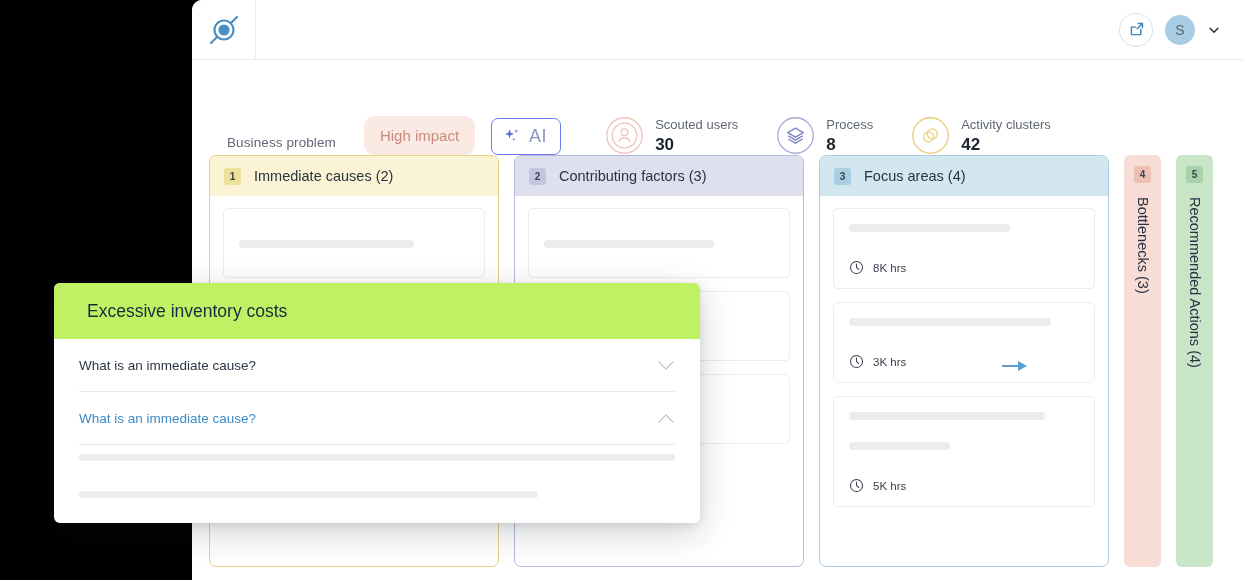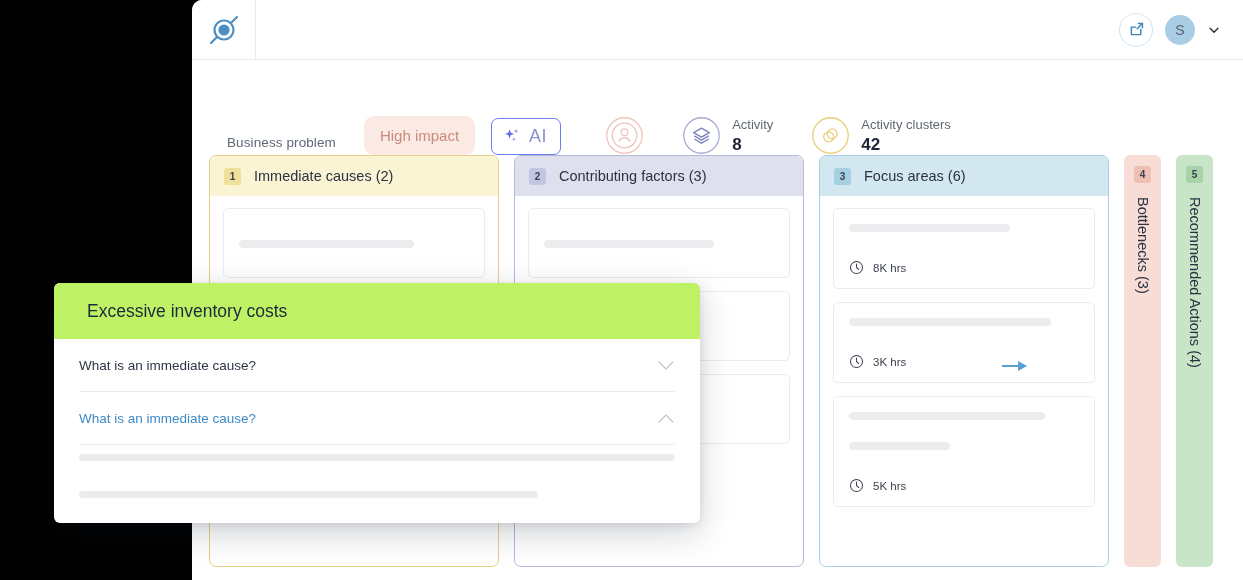--- a/index.html
+++ b/index.html
@@ -226,33 +226,37 @@
 
         <div class="stat">
           <div class="stat-ring">
             <svg width="39" height="39" viewBox="0 0 40 40">
               <circle cx="20" cy="20" r="18.2" fill="none" stroke="#eec3b8" stroke-width="1.3"></circle>
               <circle cx="20" cy="20" r="12.6" fill="none" stroke="#eec3b8" stroke-width="1.3"></circle>
               <circle cx="20" cy="16.6" r="3.5" fill="none" stroke="#eec3b8" stroke-width="1.3"></circle>
               <path d="M14.4 26.6 a5.8 5.8 0 0 1 11.2 0" fill="none" stroke="#eec3b8" stroke-width="1.3"></path>
             </svg>
           </div>
+          <div class="stat-text">
+            <span class="stat-label">Scouted users</span>
+            <span class="stat-value">30</span>
+          </div>
         </div>
 
         <div class="stat">
           <div class="stat-ring">
             <svg width="39" height="39" viewBox="0 0 40 40">
               <circle cx="20" cy="20" r="18.2" fill="none" stroke="#a6abd4" stroke-width="1.3"></circle>
               <path d="M20 12.4 L28 17 L20 21.6 L12 17 Z" fill="none" stroke="#7d84bd" stroke-width="1.4" stroke-linejoin="round"></path>
               <path d="M12.6 20.4 L20 24.7 L27.4 20.4" fill="none" stroke="#7d84bd" stroke-width="1.4" stroke-linejoin="round"></path>
               <path d="M12.6 23.6 L20 27.9 L27.4 23.6" fill="none" stroke="#7d84bd" stroke-width="1.4" stroke-linejoin="round"></path>
             </svg>
           </div>
           <div class="stat-text">
-            <span class="stat-label">Activity</span>
+            <span class="stat-label">Process</span>
             <span class="stat-value">8</span>
           </div>
         </div>
 
         <div class="stat">
           <div class="stat-ring">
             <svg width="39" height="39" viewBox="0 0 40 40">
               <circle cx="20" cy="20" r="18.2" fill="none" stroke="#e8ce76" stroke-width="1.3"></circle>
               <circle cx="18.1" cy="21.4" r="5.1" fill="none" stroke="#e8ce76" stroke-width="1.3"></circle>
               <circle cx="21.8" cy="18.3" r="5.1" fill="none" stroke="#e8ce76" stroke-width="1.3"></circle>
@@ -293,21 +297,21 @@
               <div class="skel" style="width:58%"></div>
             </div>
             <div class="card">
               <div class="skel" style="width:55%"></div>
             </div>
           </div>
         </div>
         <div class="column" style="border-color: rgb(169, 205, 225);">
           <div class="col-head" style="background:#d3e7f1">
             <div class="col-badge" style="background:#a7cfe2">3</div>
-            <div class="col-title">Focus areas (6)</div>
+            <div class="col-title">Focus areas (4)</div>
           </div>
           <div class="col-body">
             <div class="card">
               <div class="skel" style="width:70%"></div>
               <div class="card-meta">
                 <svg width="15" height="15" viewBox="0 0 16 16">
                   <circle cx="8" cy="8" r="6.4" fill="none" stroke="#3c4251" stroke-width="1.1"></circle>
                   <path d="M8 4.3 V8 L10.4 10.2" fill="none" stroke="#3c4251" stroke-width="1.1" stroke-linecap="round"></path>
                 </svg>
                 <span class="meta-text">8K hrs</span>

